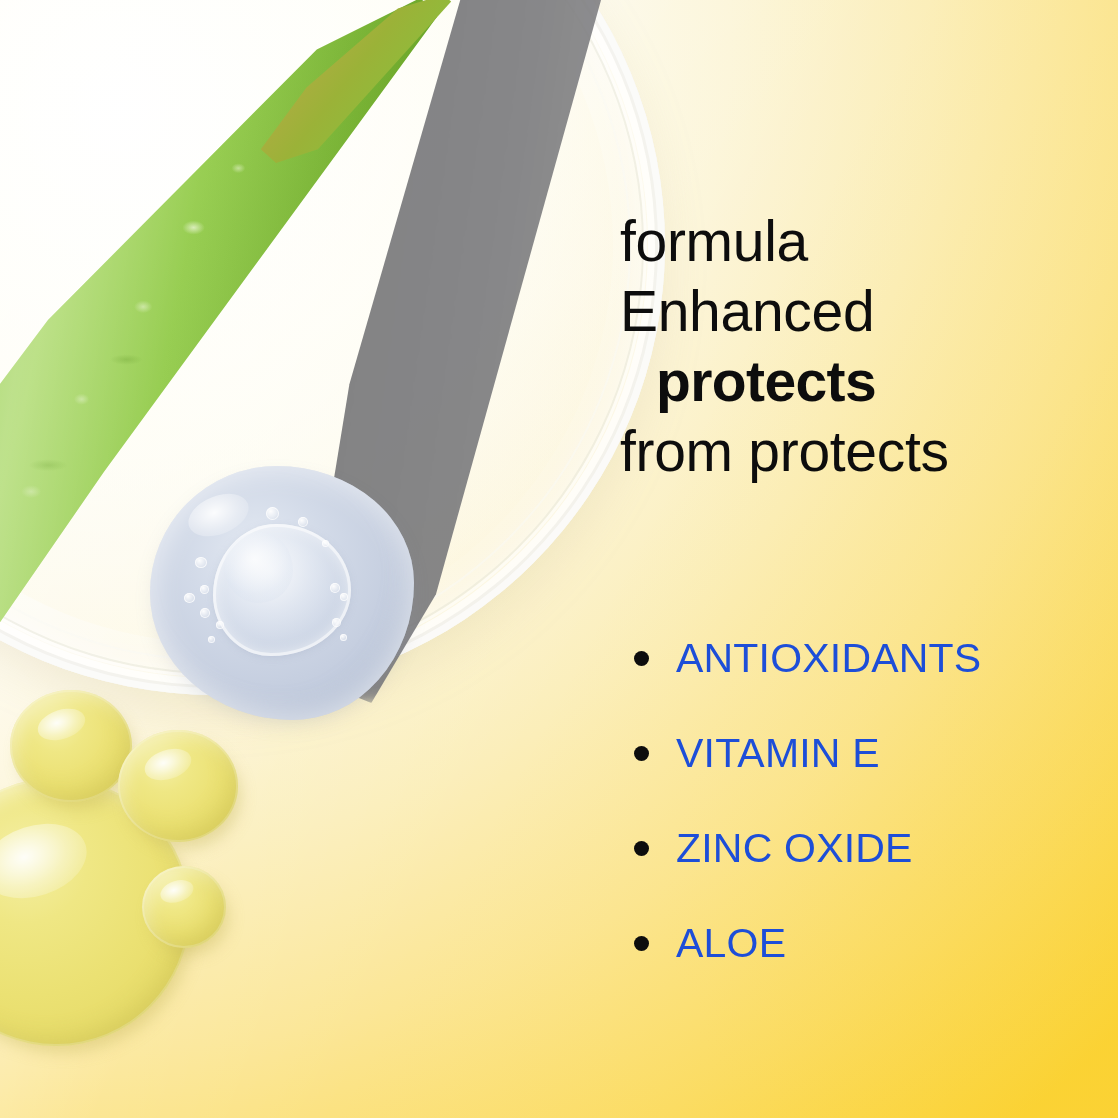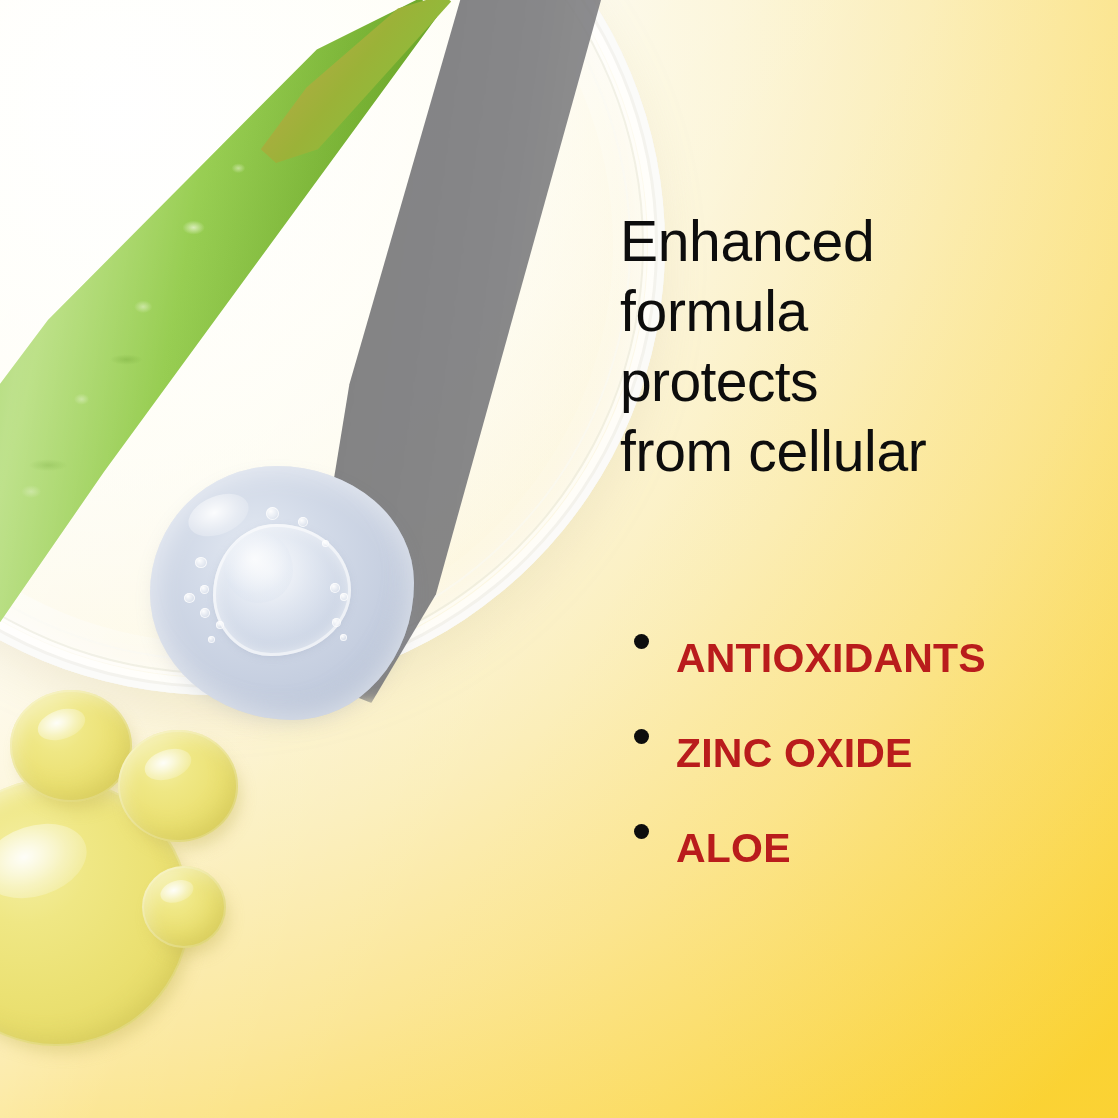--- a/index.html
+++ b/index.html
@@ -325,40 +325,41 @@
     left: 2px;
     top: 206px;
     width: 468px;
     color: #0d0d0d;
     font-size: 57px;
     line-height: 70px;
     letter-spacing: -0.3px;
     font-weight: 300;
   }
   .headline .ln { display: block; white-space: nowrap; }
-  .headline .em { font-weight: 400; letter-spacing: -0.6px; }
+  .headline .em { font-weight: 700; letter-spacing: -0.6px; margin-left: 36px; }
 
   .ingredients {
     position: absolute;
     left: 16px;
     top: 634px;
     width: 450px;
     list-style: none;
     margin: 0;
     padding: 0;
   }
   .ingredients li {
     position: relative;
     display: flex;
+    align-items: center;
     height: 48px;
     margin-bottom: 47px;
-    color: #b91c1c;
+    color: #1d4ed8;
     font-size: 41px;
     line-height: 48px;
-    font-weight: 700;
+    font-weight: 400;
     letter-spacing: 0.2px;
     white-space: nowrap;
   }
   .ingredients li:last-child { margin-bottom: 0; }
   .bullet {
     width: 15px;
     height: 15px;
     border-radius: 50%;
     background: #0d0d0d;
     flex: 0 0 auto;
@@ -413,30 +414,34 @@
   </div>
 
   <div class="drop" id="drop-large"></div>
   <div class="drop" id="drop-top"></div>
   <div class="drop" id="drop-mid"></div>
   <div class="drop" id="drop-small"></div>
 
   <div class="text-panel">
 
     <div class="headline">
+      <span class="ln">formula</span>
       <span class="ln">Enhanced</span>
-      <span class="ln">formula</span>
       <span class="ln em">protects</span>
-      <span class="ln">from cellular</span>
+      <span class="ln">from protects</span>
     </div>
 
     <ul class="ingredients">
       <li>
         <span class="bullet"></span>
         <span>ANTIOXIDANTS</span>
+      </li>
+      <li>
+        <span class="bullet"></span>
+        <span>VITAMIN E</span>
       </li>
       <li>
         <span class="bullet"></span>
         <span>ZINC OXIDE</span>
       </li>
       <li>
         <span class="bullet"></span>
         <span>ALOE</span>
       </li>
     </ul>

